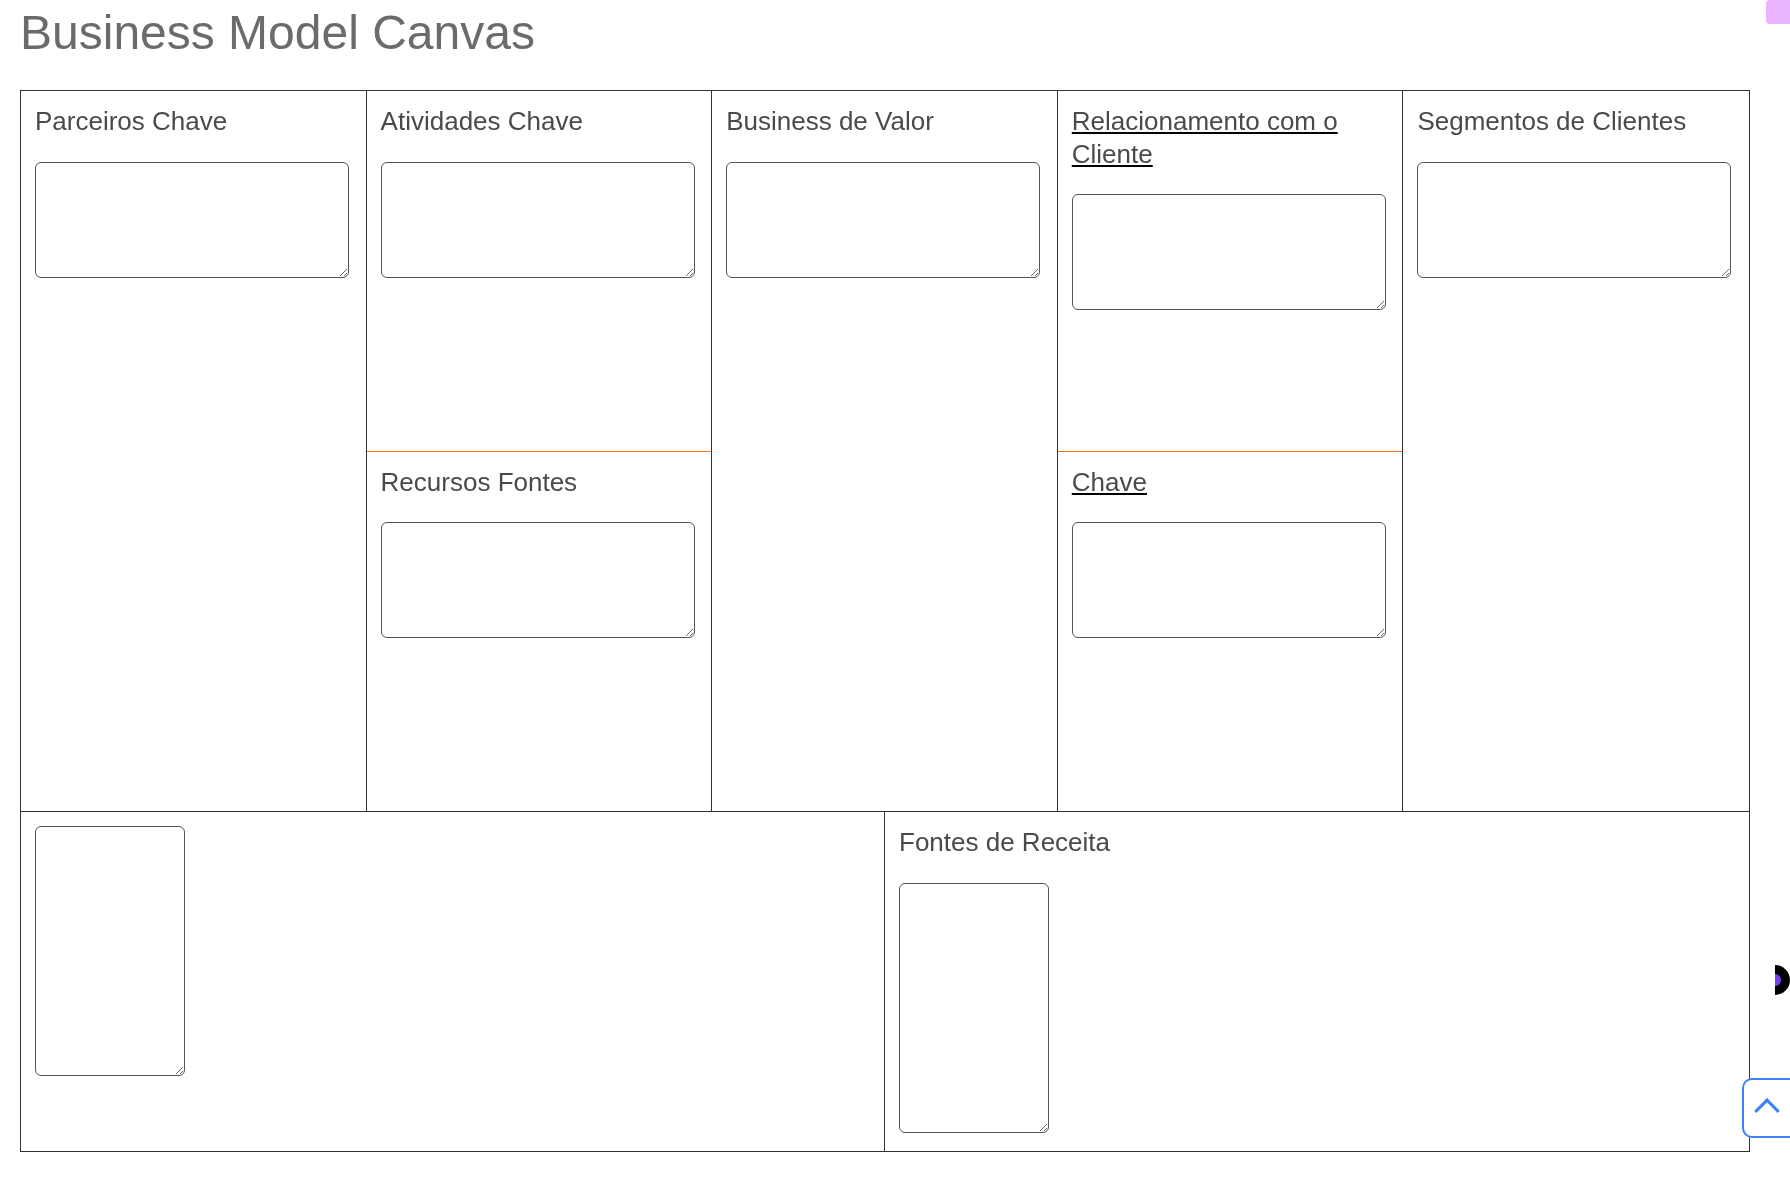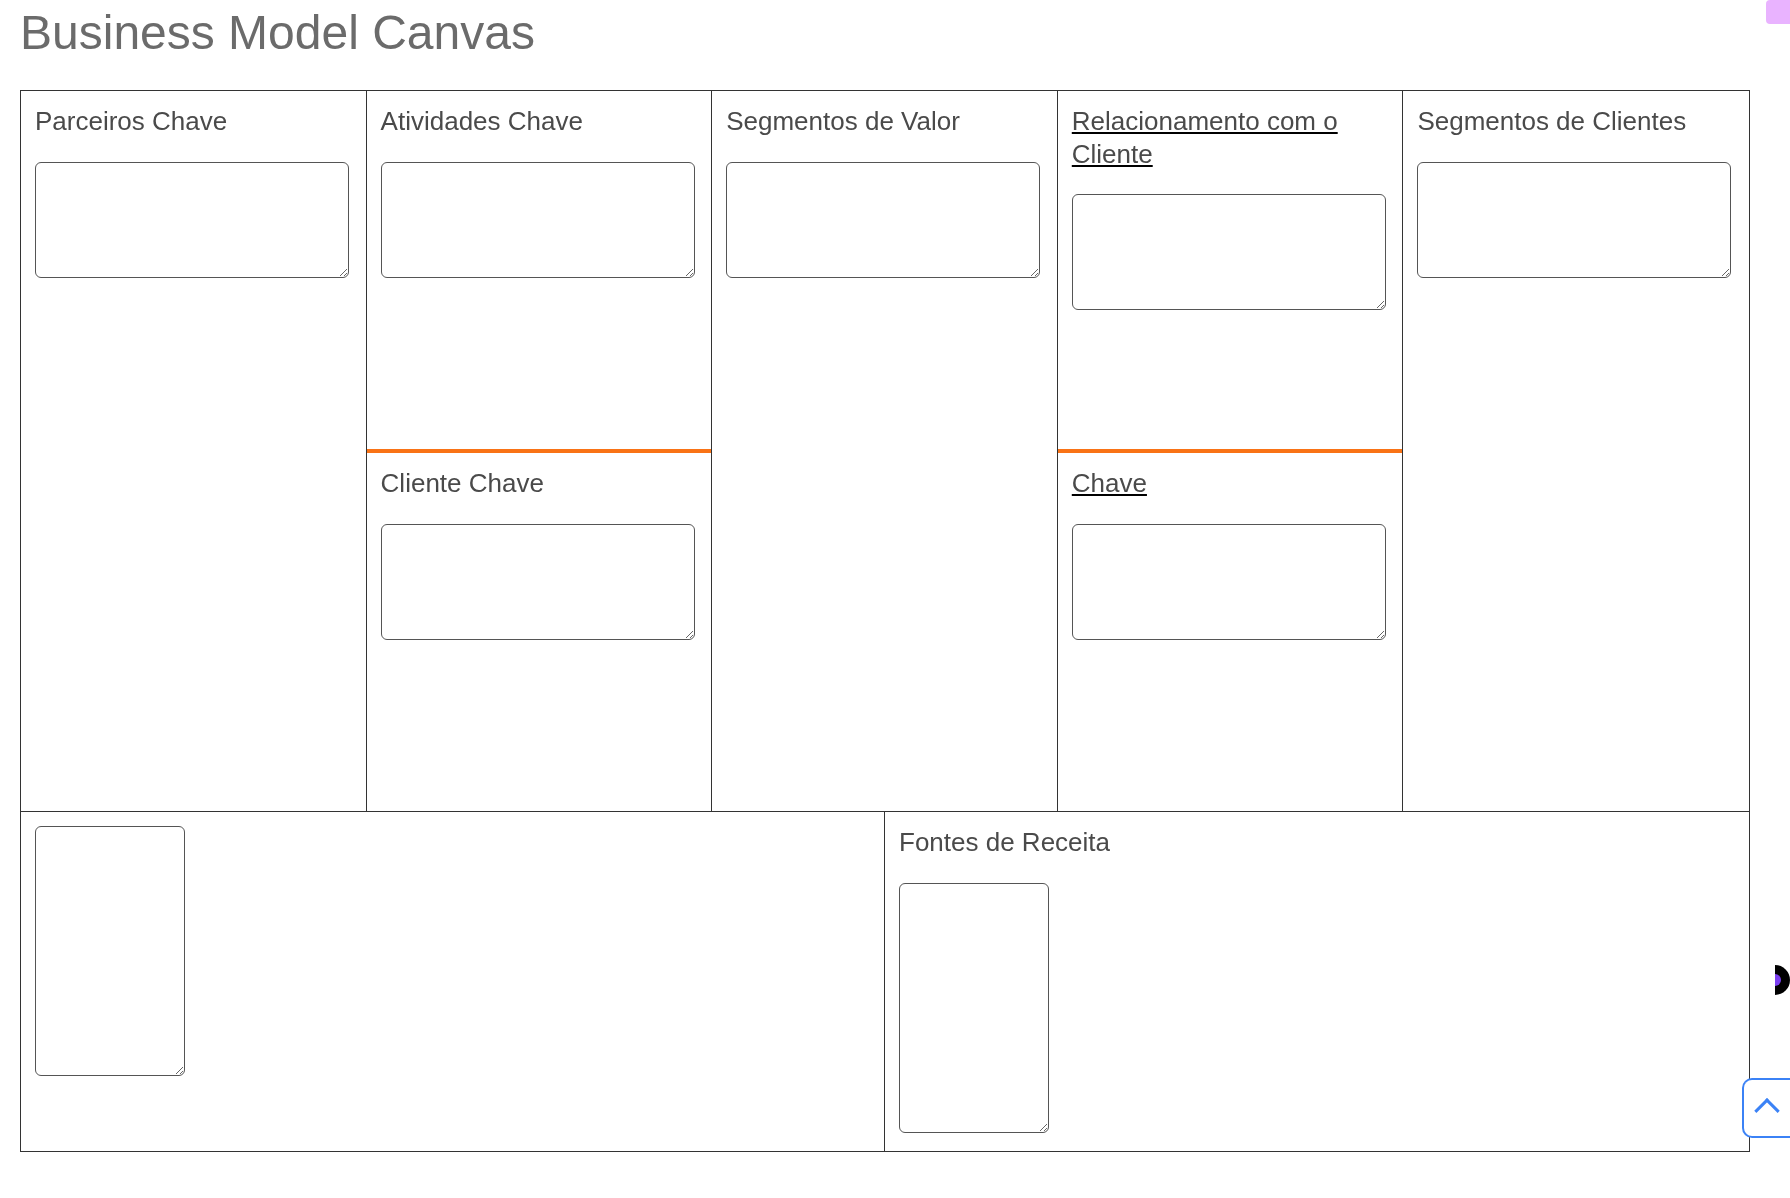--- a/index.html
+++ b/index.html
@@ -40,21 +40,21 @@
     .col-2 { width: 346px; }
     .col-3 { width: 346px; }
     .col-4 { width: 346px; text-decoration: underline; }
     .col-5 { width: 346px; }
     .cell {
       padding: 14px 14px;
       flex: 1;
     }
     .cell.half {
       flex: 1;
-      border-bottom: 4px solid #f97316;
+      border-bottom: 1px solid #f97316;
     }
     .cell.half:last-child {
       border-bottom: none;
     }
     .cell-label {
       font-size: 26px;
       font-weight: 400;
       color: #4a4a4a;
       margin-bottom: 24px;
       line-height: 1.25;
@@ -150,28 +150,28 @@
         <textarea style=""></textarea>
       </div>
     </div>
 
     <div class="col col-2">
       <div class="cell half">
         <div class="cell-label">Atividades Chave</div>
         <textarea style=""></textarea>
       </div>
       <div class="cell half">
-        <div class="cell-label">Cliente Chave</div>
+        <div class="cell-label">Recursos Fontes</div>
         <textarea style=""></textarea>
       </div>
     </div>
 
     <div class="col col-3">
       <div class="cell">
-        <div class="cell-label">Segmentos de Valor</div>
+        <div class="cell-label">Business de Valor</div>
         <textarea style=""></textarea>
       </div>
     </div>
 
     <div class="col col-4">
       <div class="cell half">
         <div class="cell-label">Relacionamento com o Cliente</div>
         <textarea style=""></textarea>
       </div>
       <div class="cell half">

